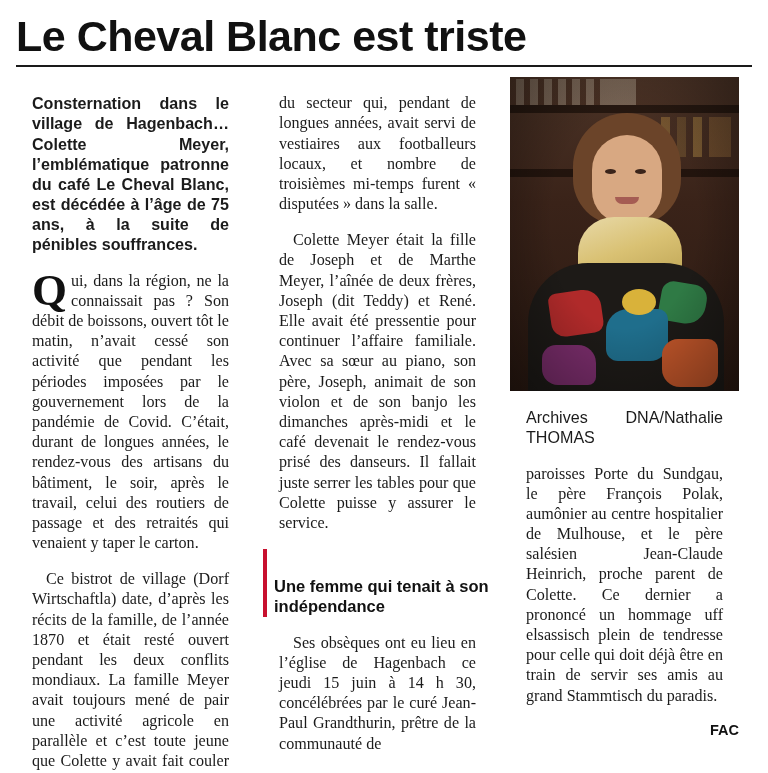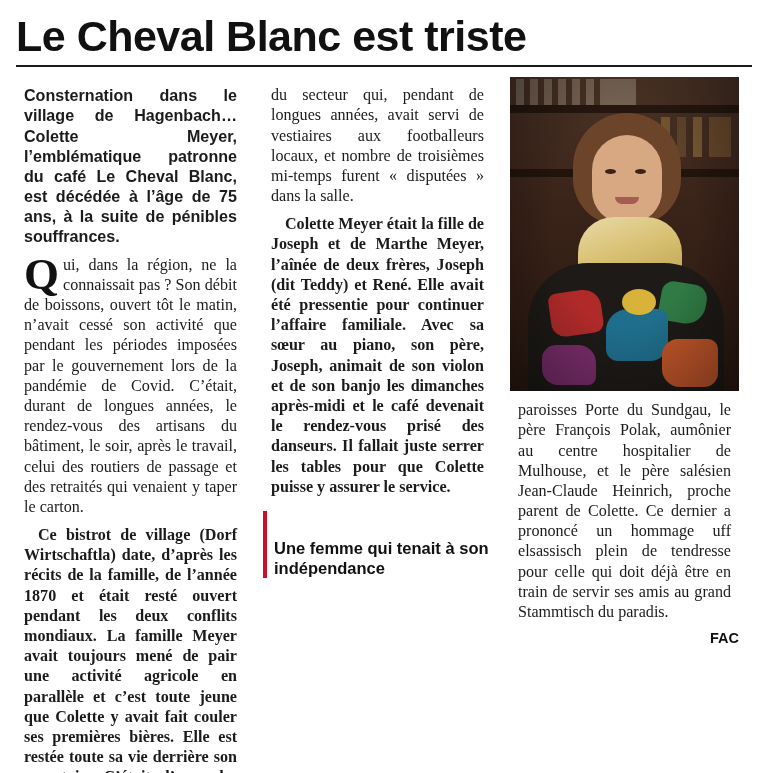--- a/index.html
+++ b/index.html
@@ -41,31 +41,30 @@
     gap: 18px;
     padding: 0 16px;
     box-sizing: border-box;
     align-items: flex-start;
   }
   .col {
     width: 229px;
     flex: 0 0 229px;
   }
   .col p {
-    margin: 8px;
+    margin: 16px;
     font-size: 16.1px;
     line-height: 1.255;
     text-align: justify;
     text-justify: inter-word;
     hyphens: auto;
     color: #1b1b1b;
   }
   .col p.indent {
     text-indent: 14px;
-    font-weight: bold;
   }
   .lede {
     font-family: "Liberation Sans", sans-serif;
     font-weight: bold;
     font-size: 16.3px;
     line-height: 1.24;
     text-align: left;
     color: #111111;
     margin: 0 0 12px 0;
   }
@@ -280,20 +279,21 @@
 
     <div class="col">
       <p>du secteur qui, pendant de longues années, avait servi de vestiaires aux footballeurs locaux, et nombre de troisièmes mi-temps furent « disputées » dans la salle.</p>
       <p class="indent">Colette Meyer était la fille de Joseph et de Marthe Meyer, l’aînée de deux frères, Joseph (dit Teddy) et René. Elle avait été pressentie pour continuer l’affaire familiale. Avec sa sœur au piano, son père, Joseph, animait de son violon et de son banjo les dimanches après-midi et le café devenait le rendez-vous prisé des danseurs. Il fallait juste serrer les tables pour que Colette puisse y assurer le service.</p>
 
       <div class="subhead-wrap">
         <div class="subhead-bar"></div>
         <div class="subhead">Une femme qui tenait à son indépendance</div>
       </div>
 
+      <p class="indent">Ses obsèques ont eu lieu en l’église de Hagenbach ce jeudi 15 juin à 14 h 30, concélébrées par le curé Jean-Paul Grandthurin, prêtre de la communauté de</p>
     </div>
 
     <div class="col">
       <div class="photo">
         <div class="ph-bg"></div>
         <div class="ph-shelf" style="top:28px"></div>
         <div class="ph-glassrow" style="top:2px"></div>
         <div class="ph-bottles" style="top:40px"></div>
         <div class="ph-shelf" style="top:92px"></div>
         <div class="ph-hair"></div>
@@ -304,18 +304,19 @@
         <div class="ph-scarf"></div>
         <div class="ph-body"></div>
         <div class="ph-patch1"></div>
         <div class="ph-patch3"></div>
         <div class="ph-patch2"></div>
         <div class="ph-patch4"></div>
         <div class="ph-patch5"></div>
         <div class="ph-patch6"></div>
         <div class="ph-vig"></div>
       </div>
+      <p class="credit">Archives DNA/Nathalie THOMAS</p>
       <p>paroisses Porte du Sundgau, le père François Polak, aumônier au centre hospitalier de Mulhouse, et le père salésien Jean-Claude Heinrich, proche parent de Colette. Ce dernier a prononcé un hommage uff elsassisch plein de tendresse pour celle qui doit déjà être en train de servir ses amis au grand Stammtisch du paradis.</p>
       <div class="signature">FAC</div>
     </div>
 
   </div>
 </div>
 
 </body></html>

